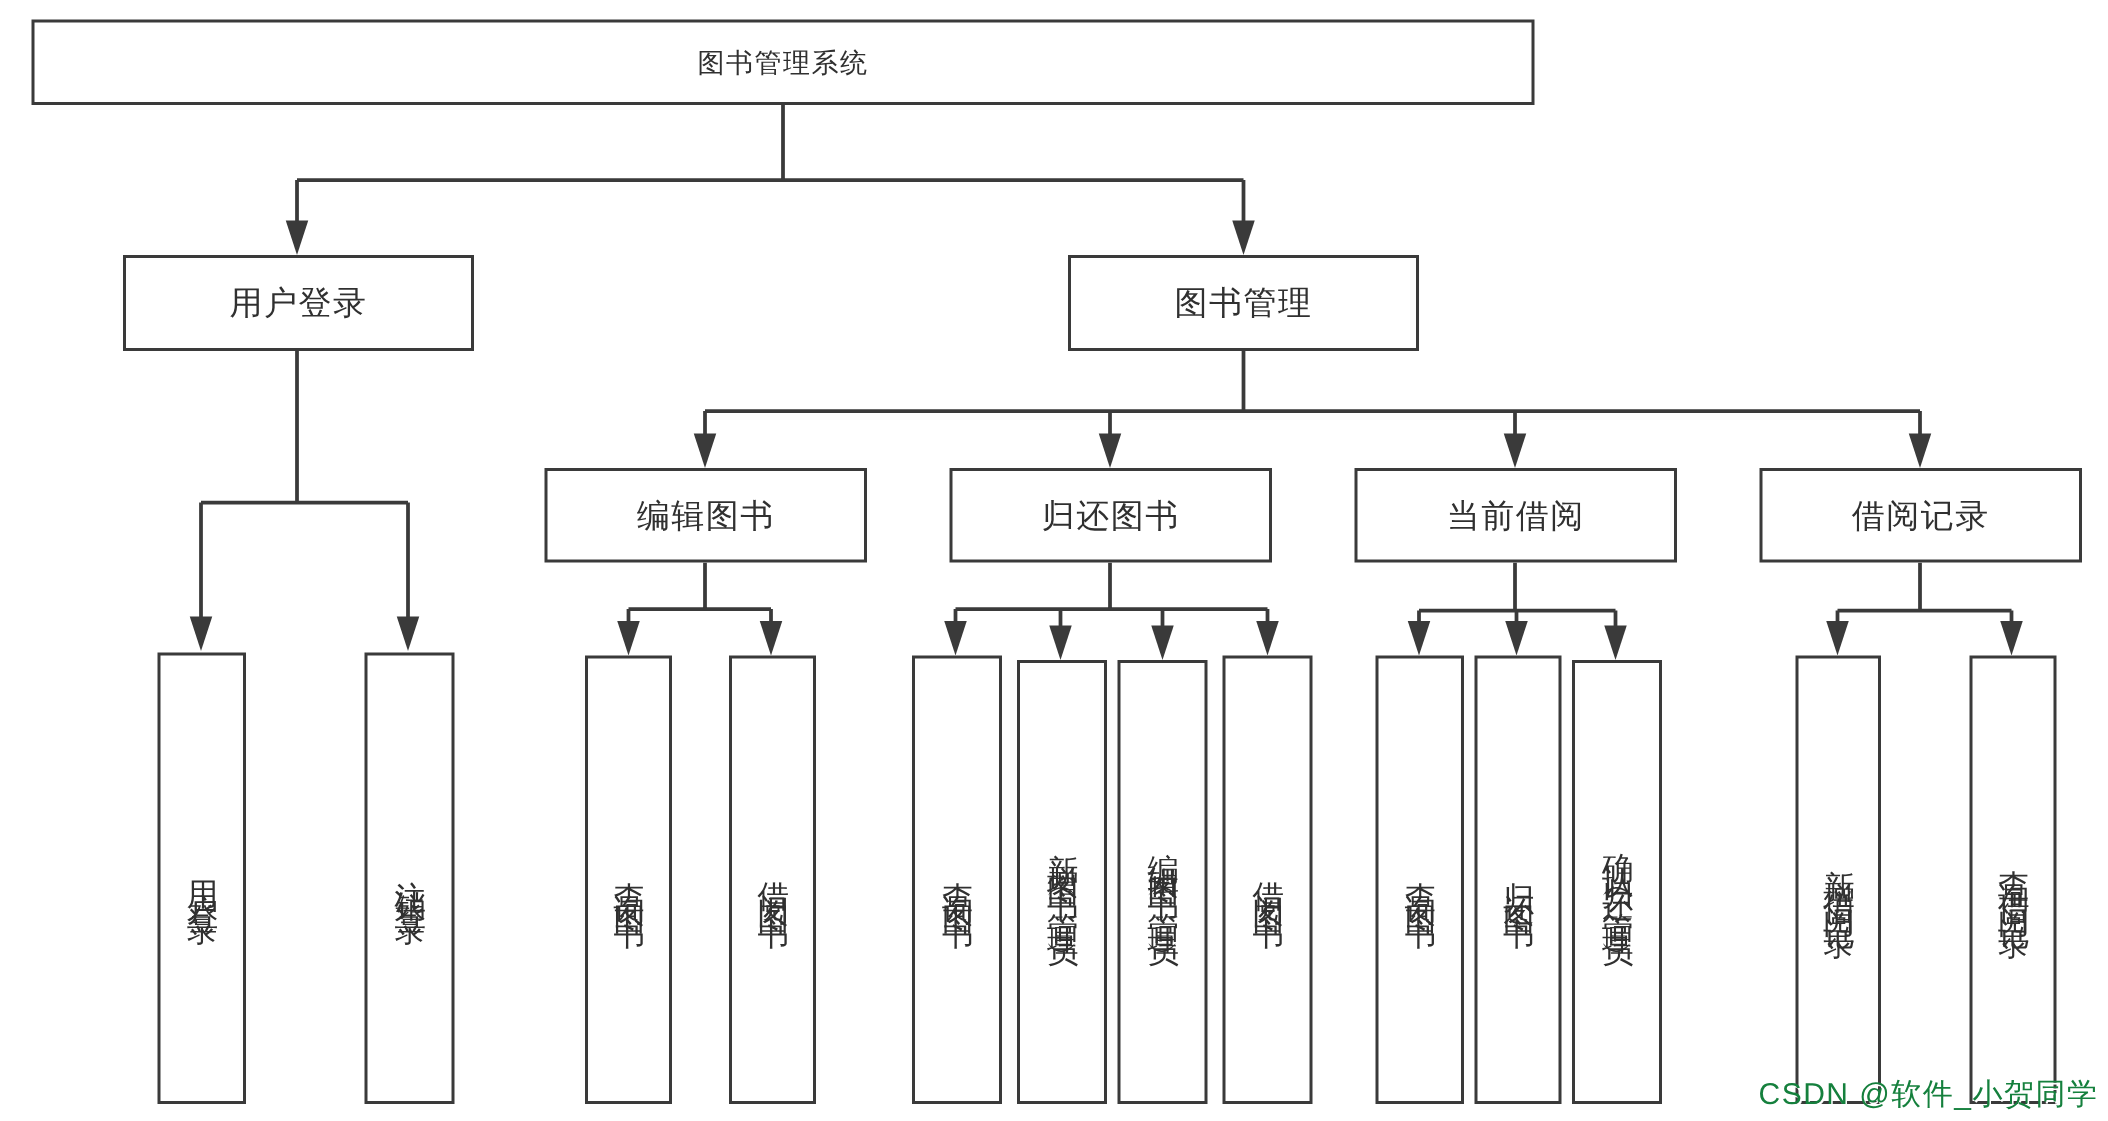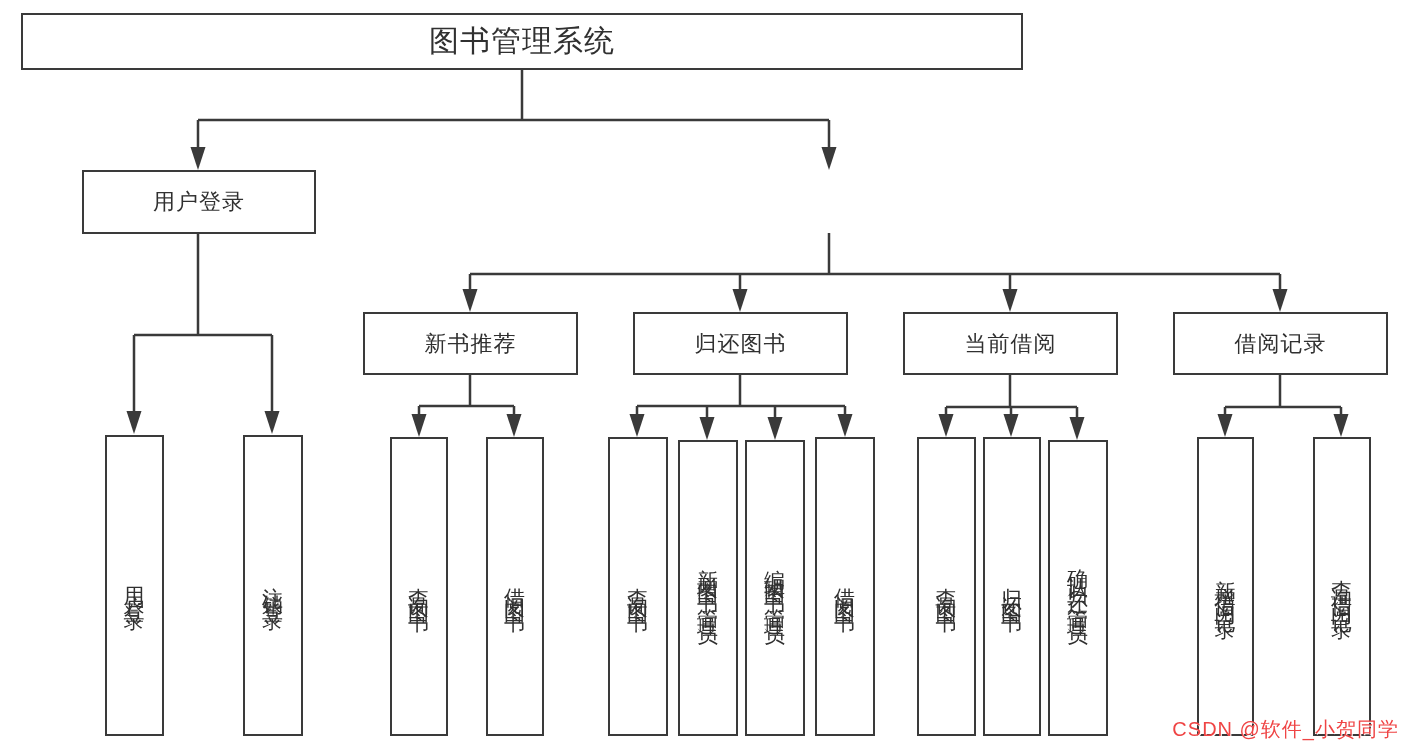--- a/index.html
+++ b/index.html
@@ -20,35 +20,35 @@
     position: absolute;
     box-sizing: border-box;
     background: #ffffff;
     border: 2.5px solid #3a3a3a;
     display: flex;
     align-items: center;
     justify-content: center;
     color: #303030;
   }
   .hbox { font-size: 22px; letter-spacing: 1px; }
-  .root-box { font-size: 30px; }
+  .root-box { font-size: 18px; }
   .vbox { font-size: 21px; }
   .vbox .vtext {
     writing-mode: vertical-rl;
     text-orientation: mixed;
     letter-spacing: 8px;
     line-height: 1;
     white-space: nowrap;
   }
   .watermark {
     position: absolute;
     right: 6px;
     bottom: 4px;
     font-size: 20px;
-    color: #ef4444;
+    color: #15803d;
     letter-spacing: 1px;
     text-shadow: 1px 1px 0 #ffffff;
     pointer-events: none;
   }
 </style>
 </head>
 <body>
 
 <div class="canvas">
 
@@ -83,23 +83,26 @@
     </g>
   </svg>
 
   <div class="node hbox root-box" style="left:21px; top:13px; width:1002px; height:57px;">
     <span>图书管理系统</span>
   </div>
 
   <div class="node hbox" style="left:82px; top:170px; width:234px; height:64px;">
     <span>用户登录</span>
   </div>
+  <div class="node hbox" style="left:712px; top:170px; width:234px; height:64px;">
+    <span>图书管理</span>
+  </div>
 
   <div class="node hbox" style="left:363px; top:312px; width:215px; height:63px;">
-    <span>新书推荐</span>
+    <span>编辑图书</span>
   </div>
   <div class="node hbox" style="left:633px; top:312px; width:215px; height:63px;">
     <span>归还图书</span>
   </div>
   <div class="node hbox" style="left:903px; top:312px; width:215px; height:63px;justify-content:center;">
     <span>当前借阅</span>
   </div>
   <div class="node hbox" style="left:1173px; top:312px; width:215px; height:63px;">
     <span>借阅记录</span>
   </div>

